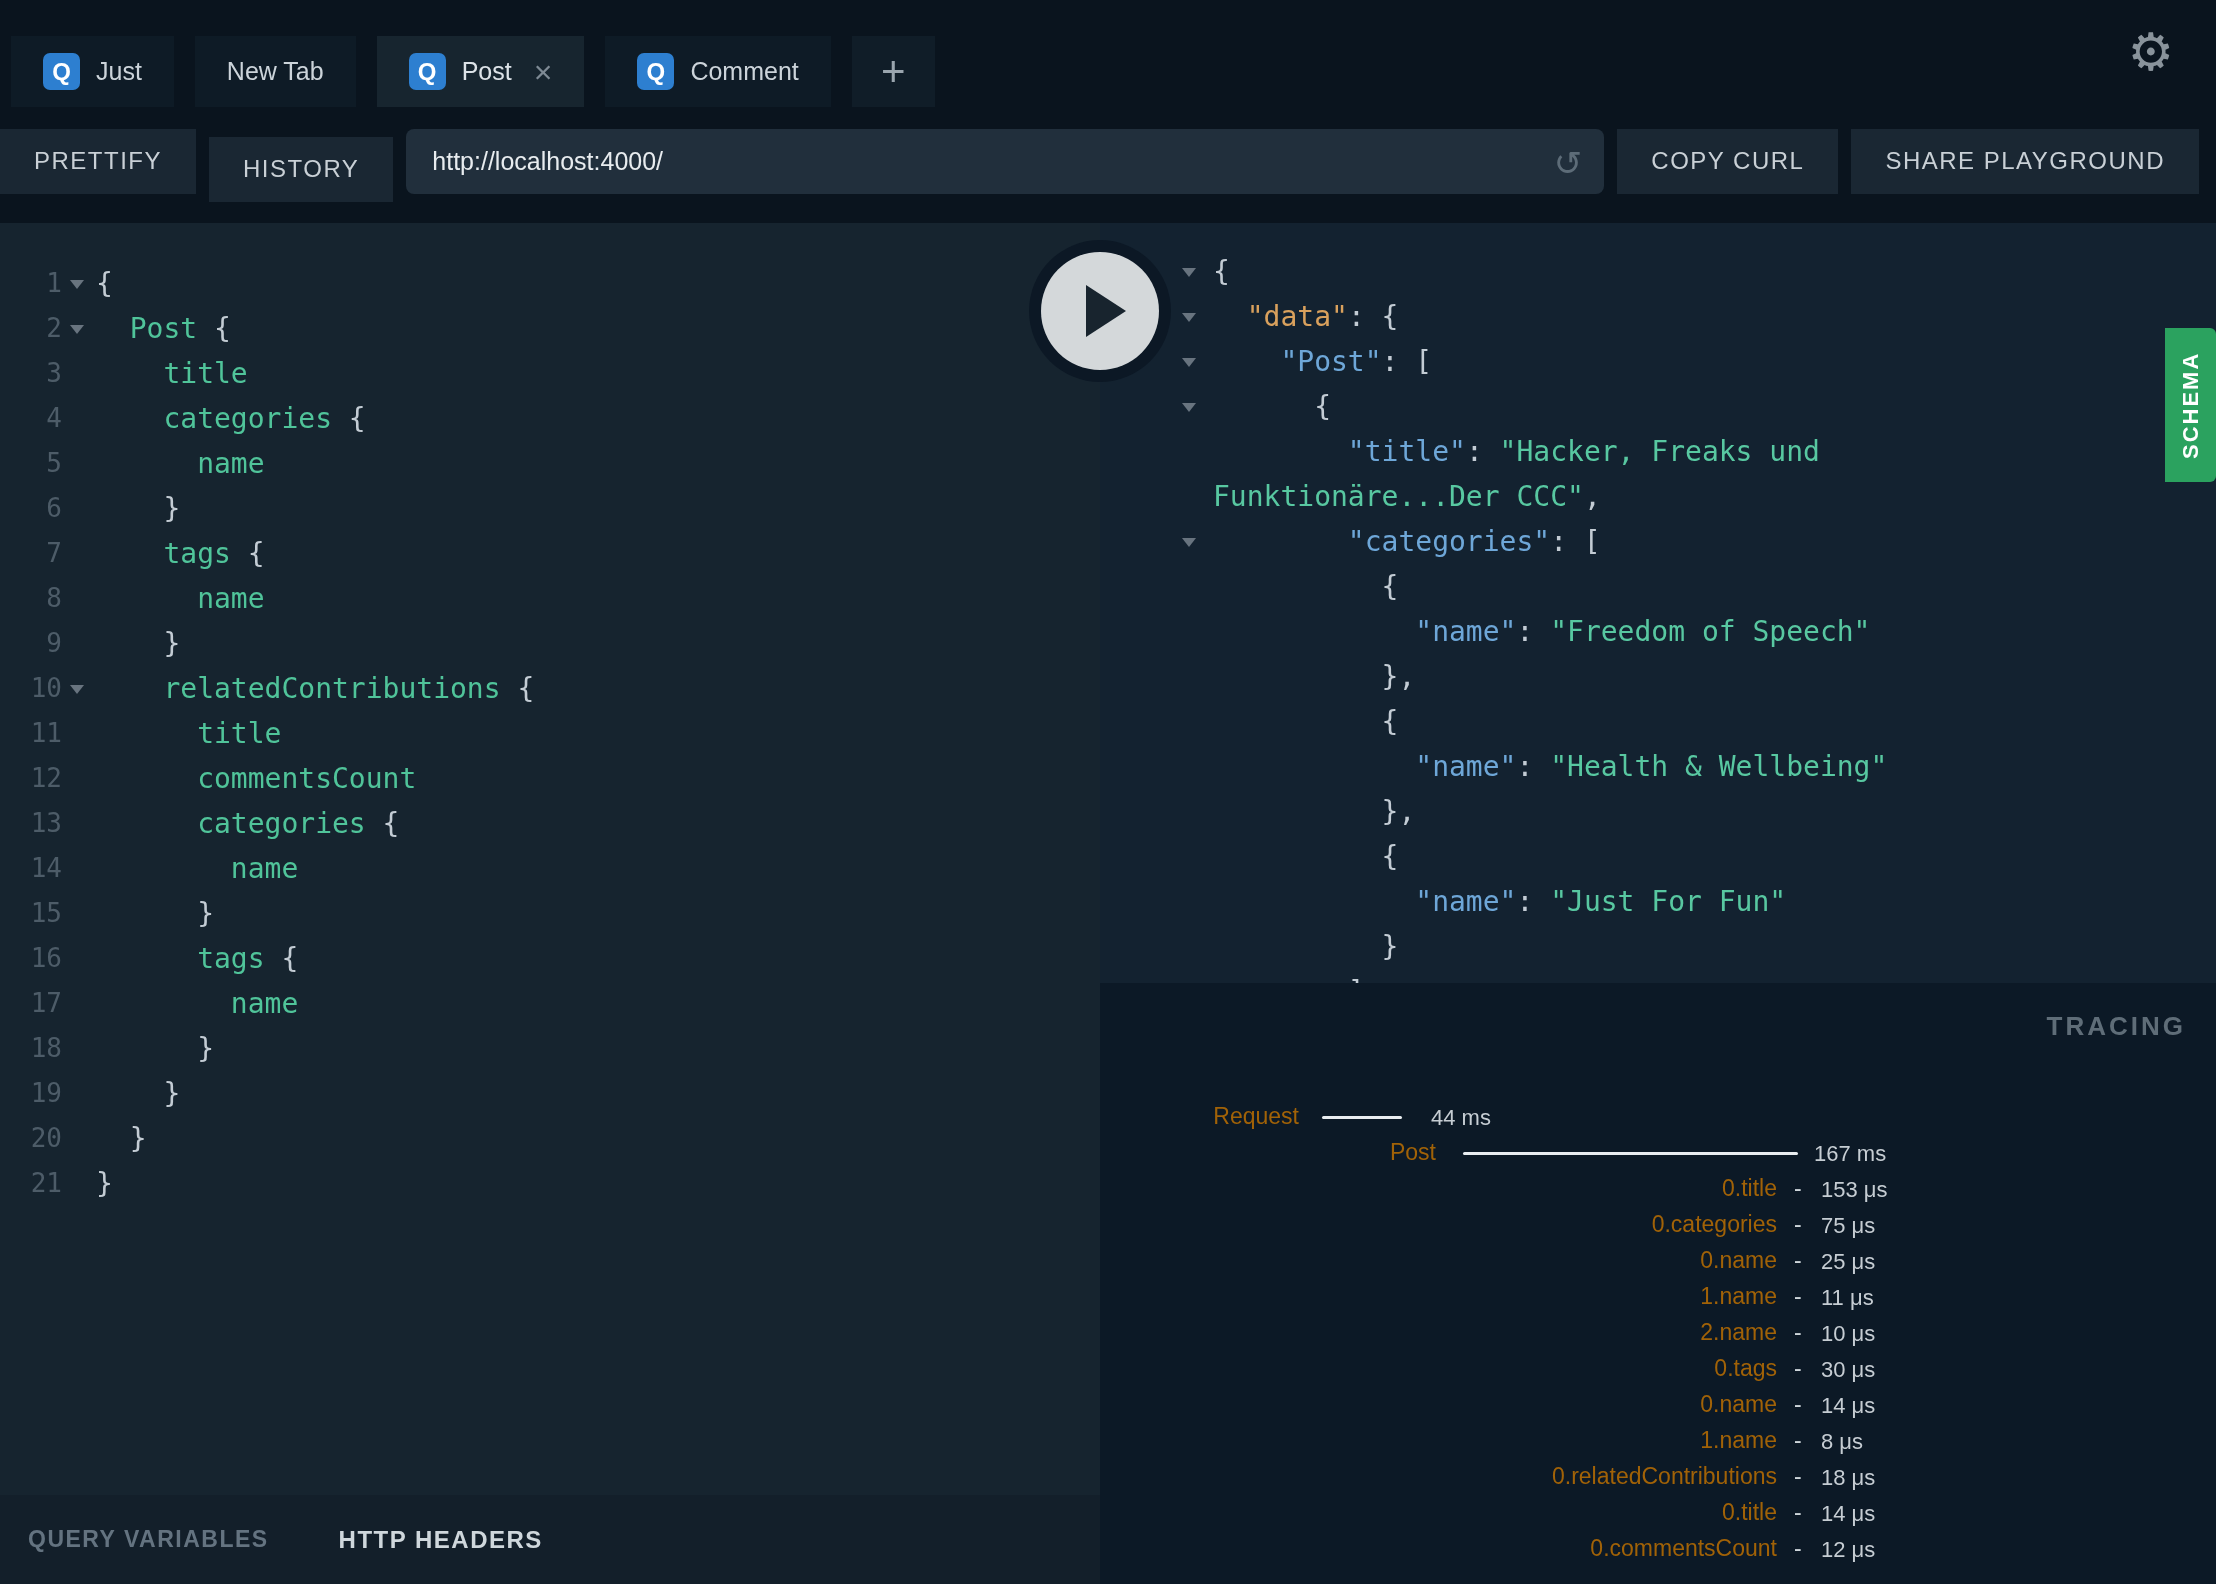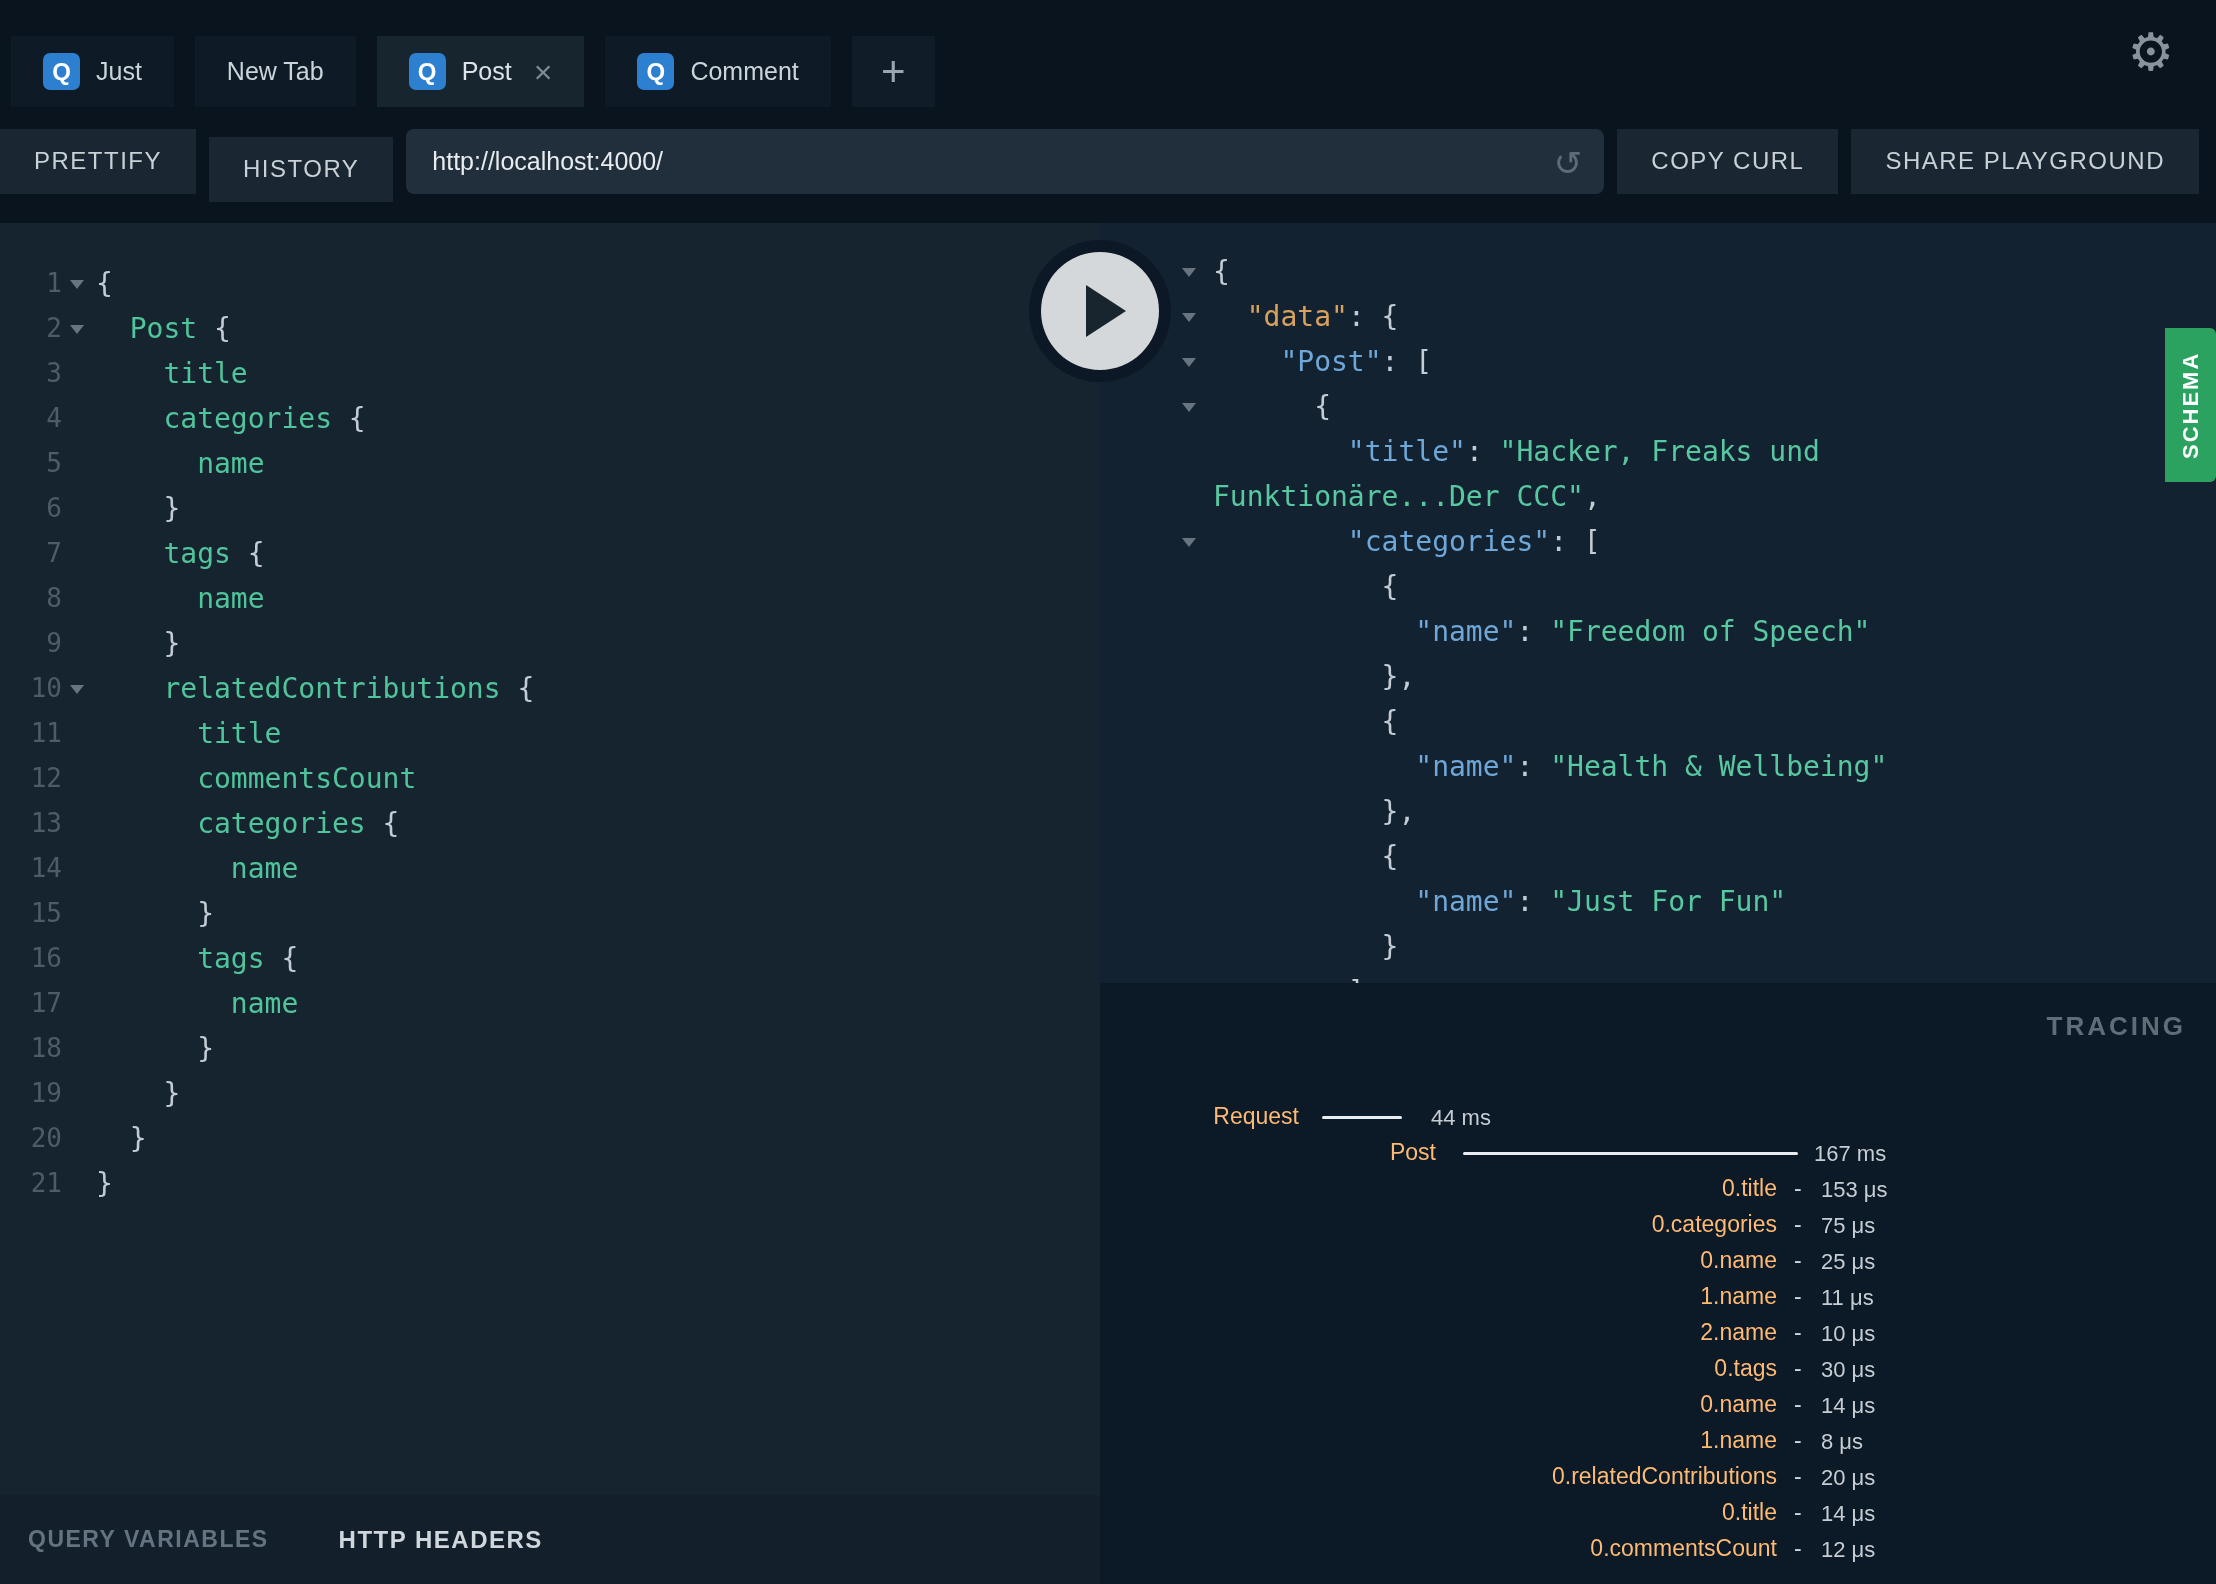--- a/index.html
+++ b/index.html
@@ -78,21 +78,21 @@
   .tk-f  { color:var(--field-green,#50c49a); }
   .tk-kb { color:var(--key-blue,#6ea7d8); }
   .tk-ko { color:var(--key-orange,#d9a15d); }
   .tk-s  { color:var(--string-green,#58c8a1); }
 
   
   .tracing { position:absolute; left:1100px; top:983px; right:0; bottom:0; background:#0c1926; overflow:hidden; }
   .tracing-title { position:absolute; top:28px; right:30px; color:#5f6d78; font-weight:bold; font-size:26px; letter-spacing:3px; }
   .trace-rows { position:absolute; top:118px; left:0; right:0; }
   .trace-row { position:relative; height:36px; }
-  .tr-label { position:absolute; left:0; top:2px; text-align:right; color:#fdba74; font-size:23px; white-space:nowrap; }
+  .tr-label { position:absolute; left:0; top:2px; text-align:right; color:#a16207; font-size:23px; white-space:nowrap; }
   .tr-bar { position:absolute; top:15px; height:3px; background:#e9edf0; border-radius:2px; }
   .tr-dash { position:absolute; left:694px; top:2px; color:#cfd6db; font-size:23px; }
   .tr-time { position:absolute; top:4px; color:#c6cdd3; font-size:22px; white-space:nowrap; }
 
   
   .playbtn {
     position:absolute; left:1029px; top:240px; width:142px; height:142px; border-radius:50%;
     background:#0c1825; display:flex; align-items:center; justify-content:center; cursor:pointer; z-index:5;
   }
   .playbtn-inner {
@@ -387,21 +387,21 @@
           <span class="tr-time" style="left:721px">14 μs</span>
         </div>
         <div class="trace-row">
           <span class="tr-label" style="width:677px">1.name</span>
           <span class="tr-dash">-</span>
           <span class="tr-time" style="left:721px">8 μs</span>
         </div>
         <div class="trace-row">
           <span class="tr-label" style="width:677px">0.relatedContributions</span>
           <span class="tr-dash">-</span>
-          <span class="tr-time" style="left:721px">20 μs</span>
+          <span class="tr-time" style="left:721px">18 μs</span>
         </div>
         <div class="trace-row">
           <span class="tr-label" style="width:677px">0.title</span>
           <span class="tr-dash">-</span>
           <span class="tr-time" style="left:721px">14 μs</span>
         </div>
         <div class="trace-row">
           <span class="tr-label" style="width:677px">0.commentsCount</span>
           <span class="tr-dash">-</span>
           <span class="tr-time" style="left:721px">12 μs</span>

